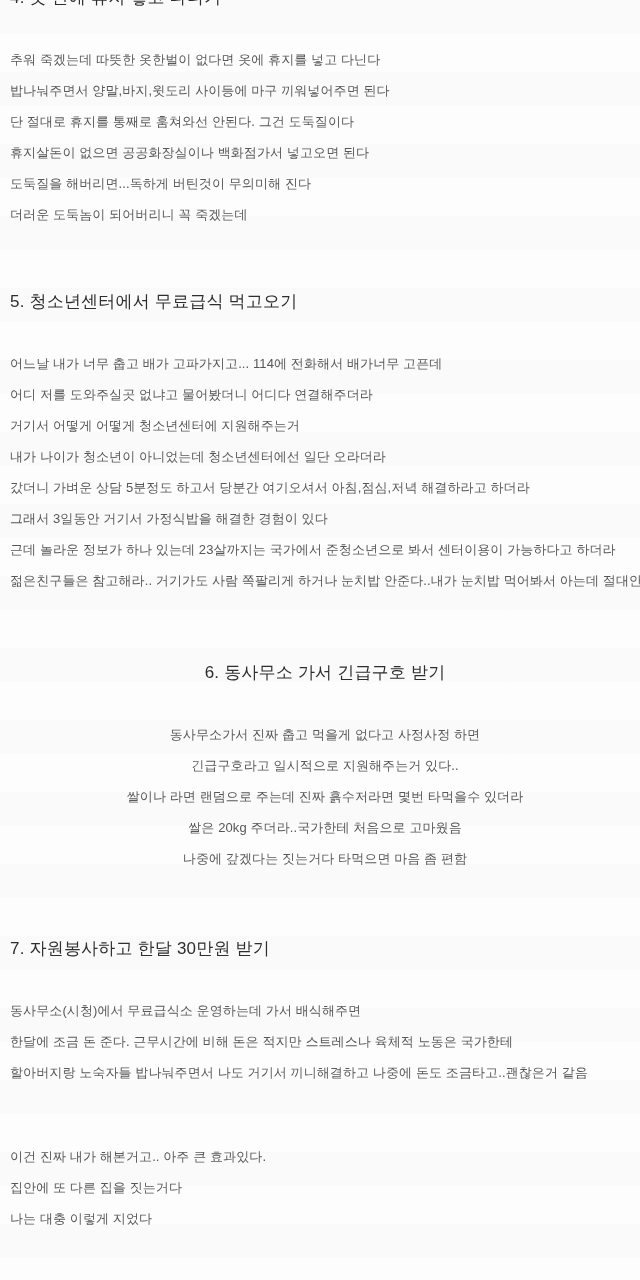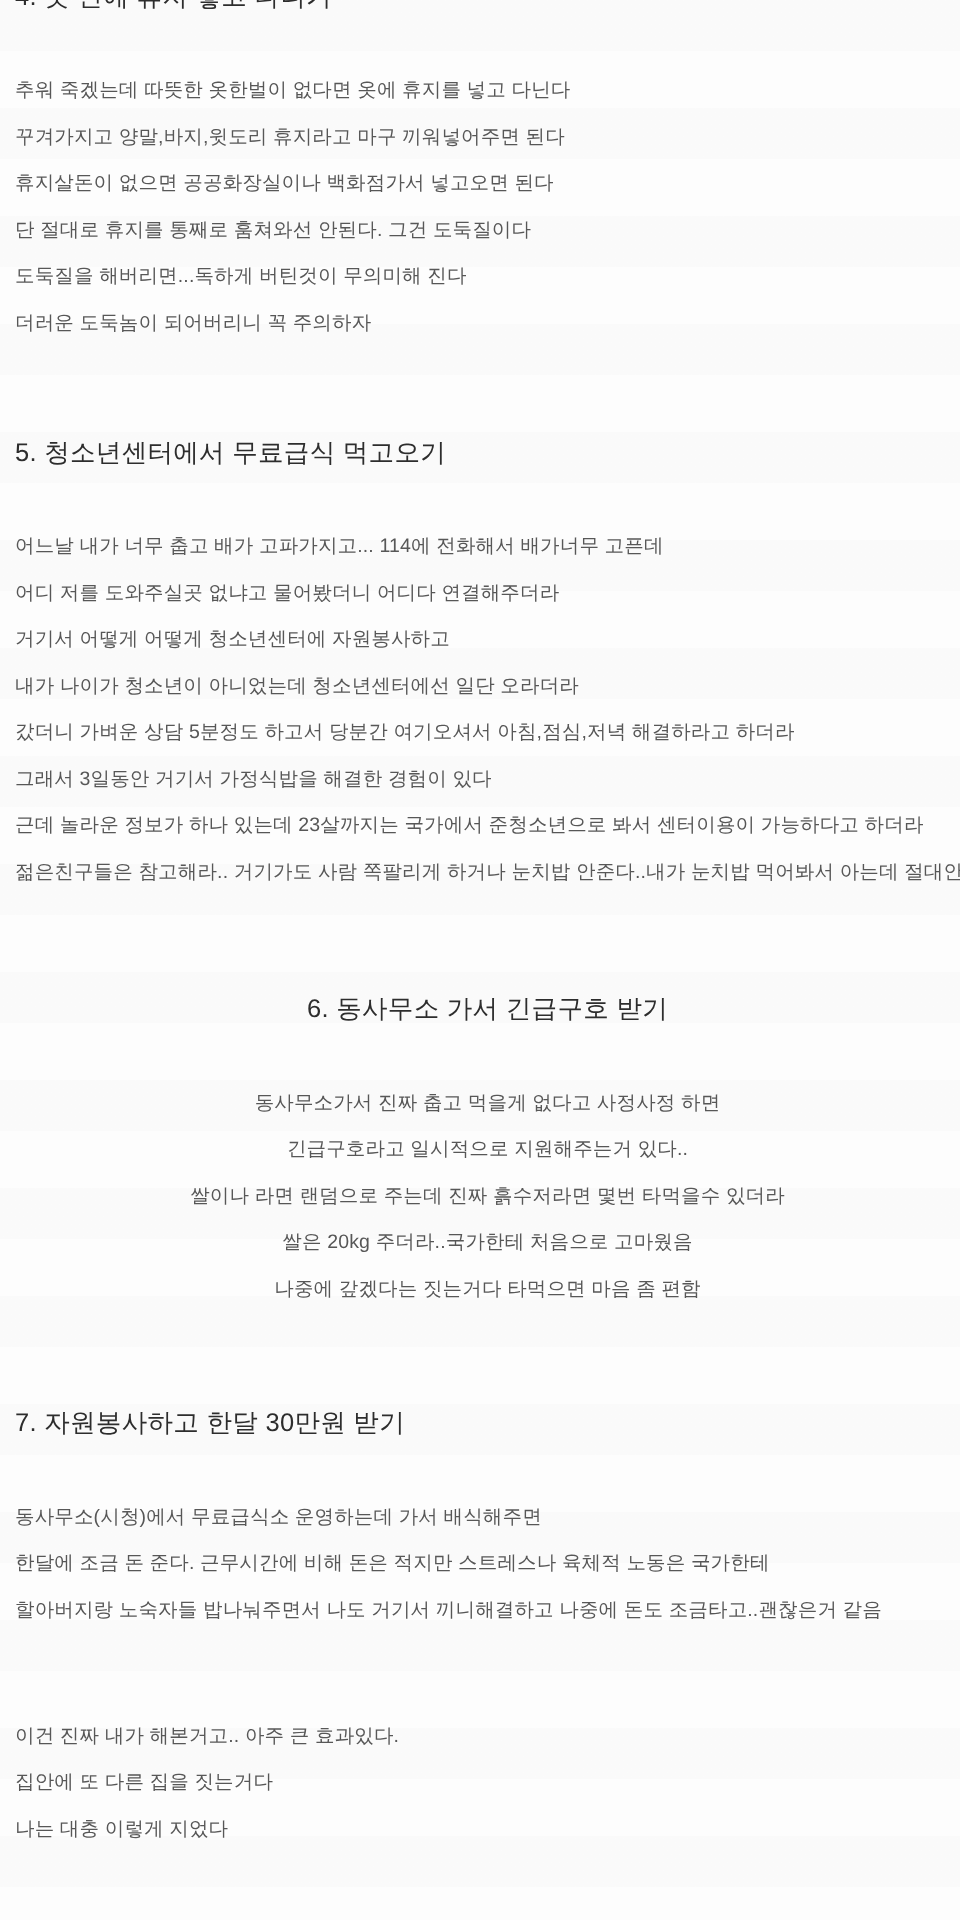--- a/index.html
+++ b/index.html
@@ -55,31 +55,31 @@
     white-space: nowrap;
   }
 </style>
 </head>
 <body>
 
 <div class="page" id="page-root">
     <div class="section">
       <div class="section-heading">4. 옷 안에 휴지 넣고 다니기</div>
       <p class="paragraph">추워 죽겠는데 따뜻한 옷한벌이 없다면 옷에 휴지를 넣고 다닌다</p>
-      <p class="paragraph">꾸겨가지고 양말,바지,윗도리 휴지라고 마구 끼워넣어주면 된다</p>
+      <p class="paragraph">밥나눠주면서 양말,바지,윗도리 사이등에 마구 끼워넣어주면 된다</p>
+      <p class="paragraph">단 절대로 휴지를 통째로 훔쳐와선 안된다. 그건 도둑질이다</p>
       <p class="paragraph">휴지살돈이 없으면 공공화장실이나 백화점가서 넣고오면 된다</p>
-      <p class="paragraph">단 절대로 휴지를 통째로 훔쳐와선 안된다. 그건 도둑질이다</p>
       <p class="paragraph">도둑질을 해버리면...독하게 버틴것이 무의미해 진다</p>
-      <p class="paragraph">더러운 도둑놈이 되어버리니 꼭 주의하자</p>
+      <p class="paragraph">더러운 도둑놈이 되어버리니 꼭 죽겠는데</p>
     </div>
     <div class="section">
       <div class="section-heading">5. 청소년센터에서 무료급식 먹고오기</div>
       <p class="paragraph">어느날 내가 너무 춥고 배가 고파가지고... 114에 전화해서 배가너무 고픈데</p>
       <p class="paragraph">어디 저를 도와주실곳 없냐고 물어봤더니 어디다 연결해주더라</p>
-      <p class="paragraph">거기서 어떻게 어떻게 청소년센터에 자원봉사하고</p>
+      <p class="paragraph">거기서 어떻게 어떻게 청소년센터에 지원해주는거</p>
       <p class="paragraph">내가 나이가 청소년이 아니었는데 청소년센터에선 일단 오라더라</p>
       <p class="paragraph">갔더니 가벼운 상담 5분정도 하고서 당분간 여기오셔서 아침,점심,저녁 해결하라고 하더라</p>
       <p class="paragraph">그래서 3일동안 거기서 가정식밥을 해결한 경험이 있다</p>
       <p class="paragraph">근데 놀라운 정보가 하나 있는데 23살까지는 국가에서 준청소년으로 봐서 센터이용이 가능하다고 하더라</p>
       <p class="paragraph">젊은친구들은 참고해라.. 거기가도 사람 쪽팔리게 하거나 눈치밥 안준다..내가 눈치밥 먹어봐서 아는데 절대안줌</p>
     </div>
     <div class="section">
       <div class="section-heading">6. 동사무소 가서 긴급구호 받기</div>
       <p class="paragraph">동사무소가서 진짜 춥고 먹을게 없다고 사정사정 하면</p>
       <p class="paragraph">긴급구호라고 일시적으로 지원해주는거 있다..</p>

